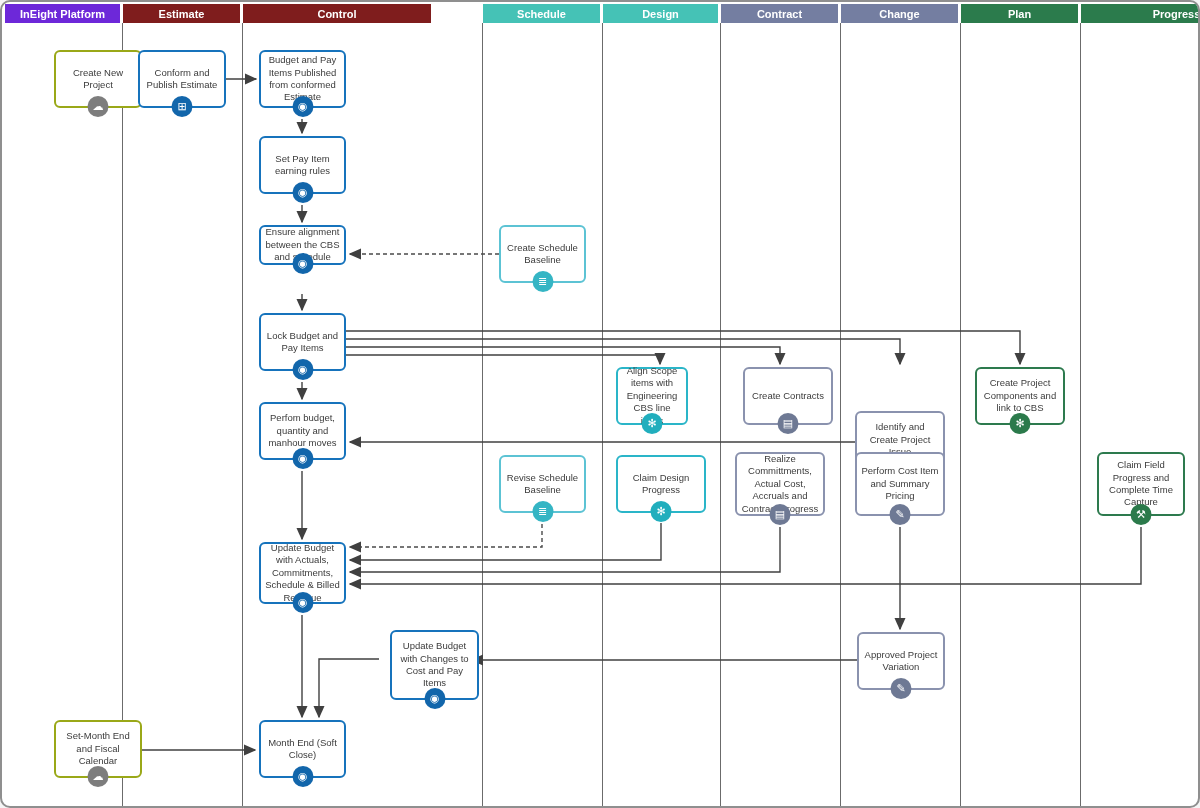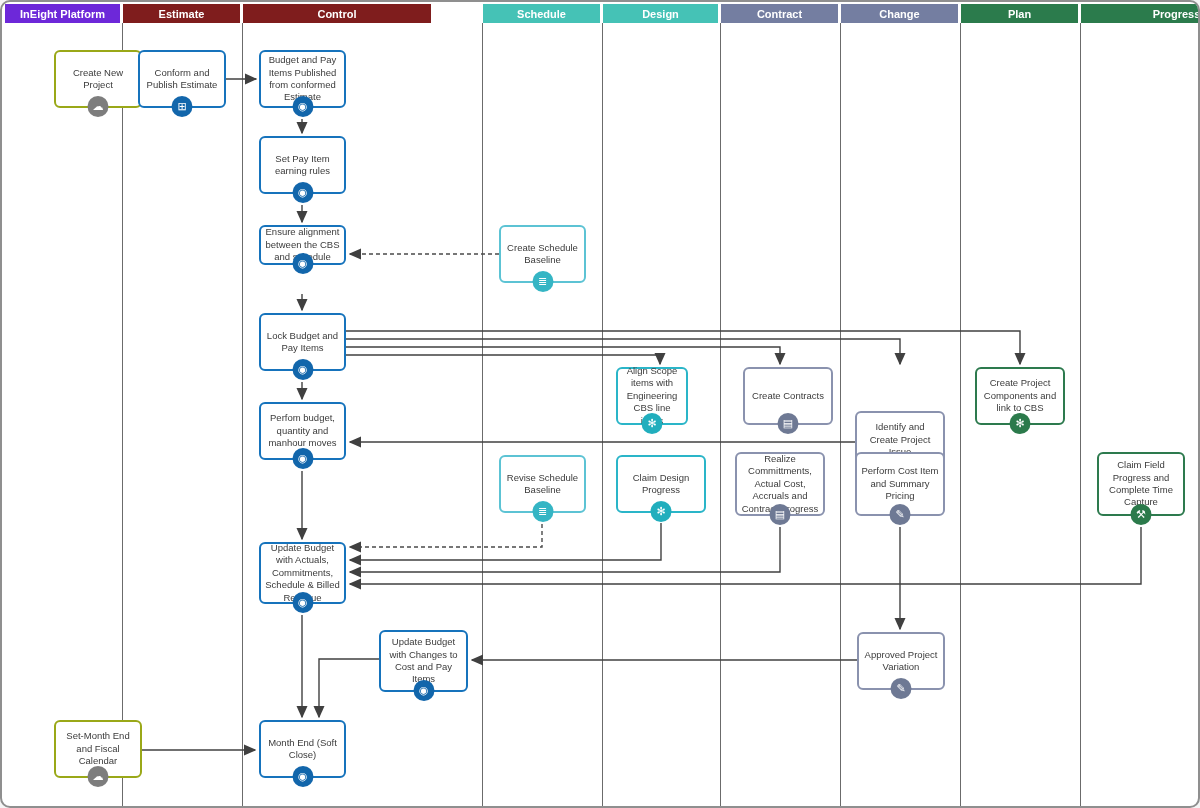--- a/index.html
+++ b/index.html
@@ -174,21 +174,21 @@
   <div class="node green" style="left:1095px;top:450px;width:88px;height:64px;justify-content:flex-end;">
     <span class="label">Claim Field Progress and Complete Time Capture</span>
     <span class="badge green">⚒</span>
   </div>
 
   <div class="node blue" style="left:257px;top:540px;width:87px;height:62px;">
     <span class="label">Update Budget with Actuals, Commitments, Schedule &amp; Billed Revenue</span>
     <span class="badge blue">◉</span>
   </div>
 
-  <div class="node blue" style="left:377px;top:628px;width:89px;height:62px;">
+  <div class="node blue" style="left:388px;top:628px;width:89px;height:70px;">
     <span class="label">Update Budget with Changes to Cost and Pay Items</span>
     <span class="badge blue">◉</span>
   </div>
 
   <div class="node slate" style="left:855px;top:630px;width:88px;height:58px;">
     <span class="label">Approved Project Variation</span>
     <span class="badge slate">✎</span>
   </div>
 
   <div class="node olive" style="left:16px;top:718px;width:88px;height:58px;align-items:center;">

